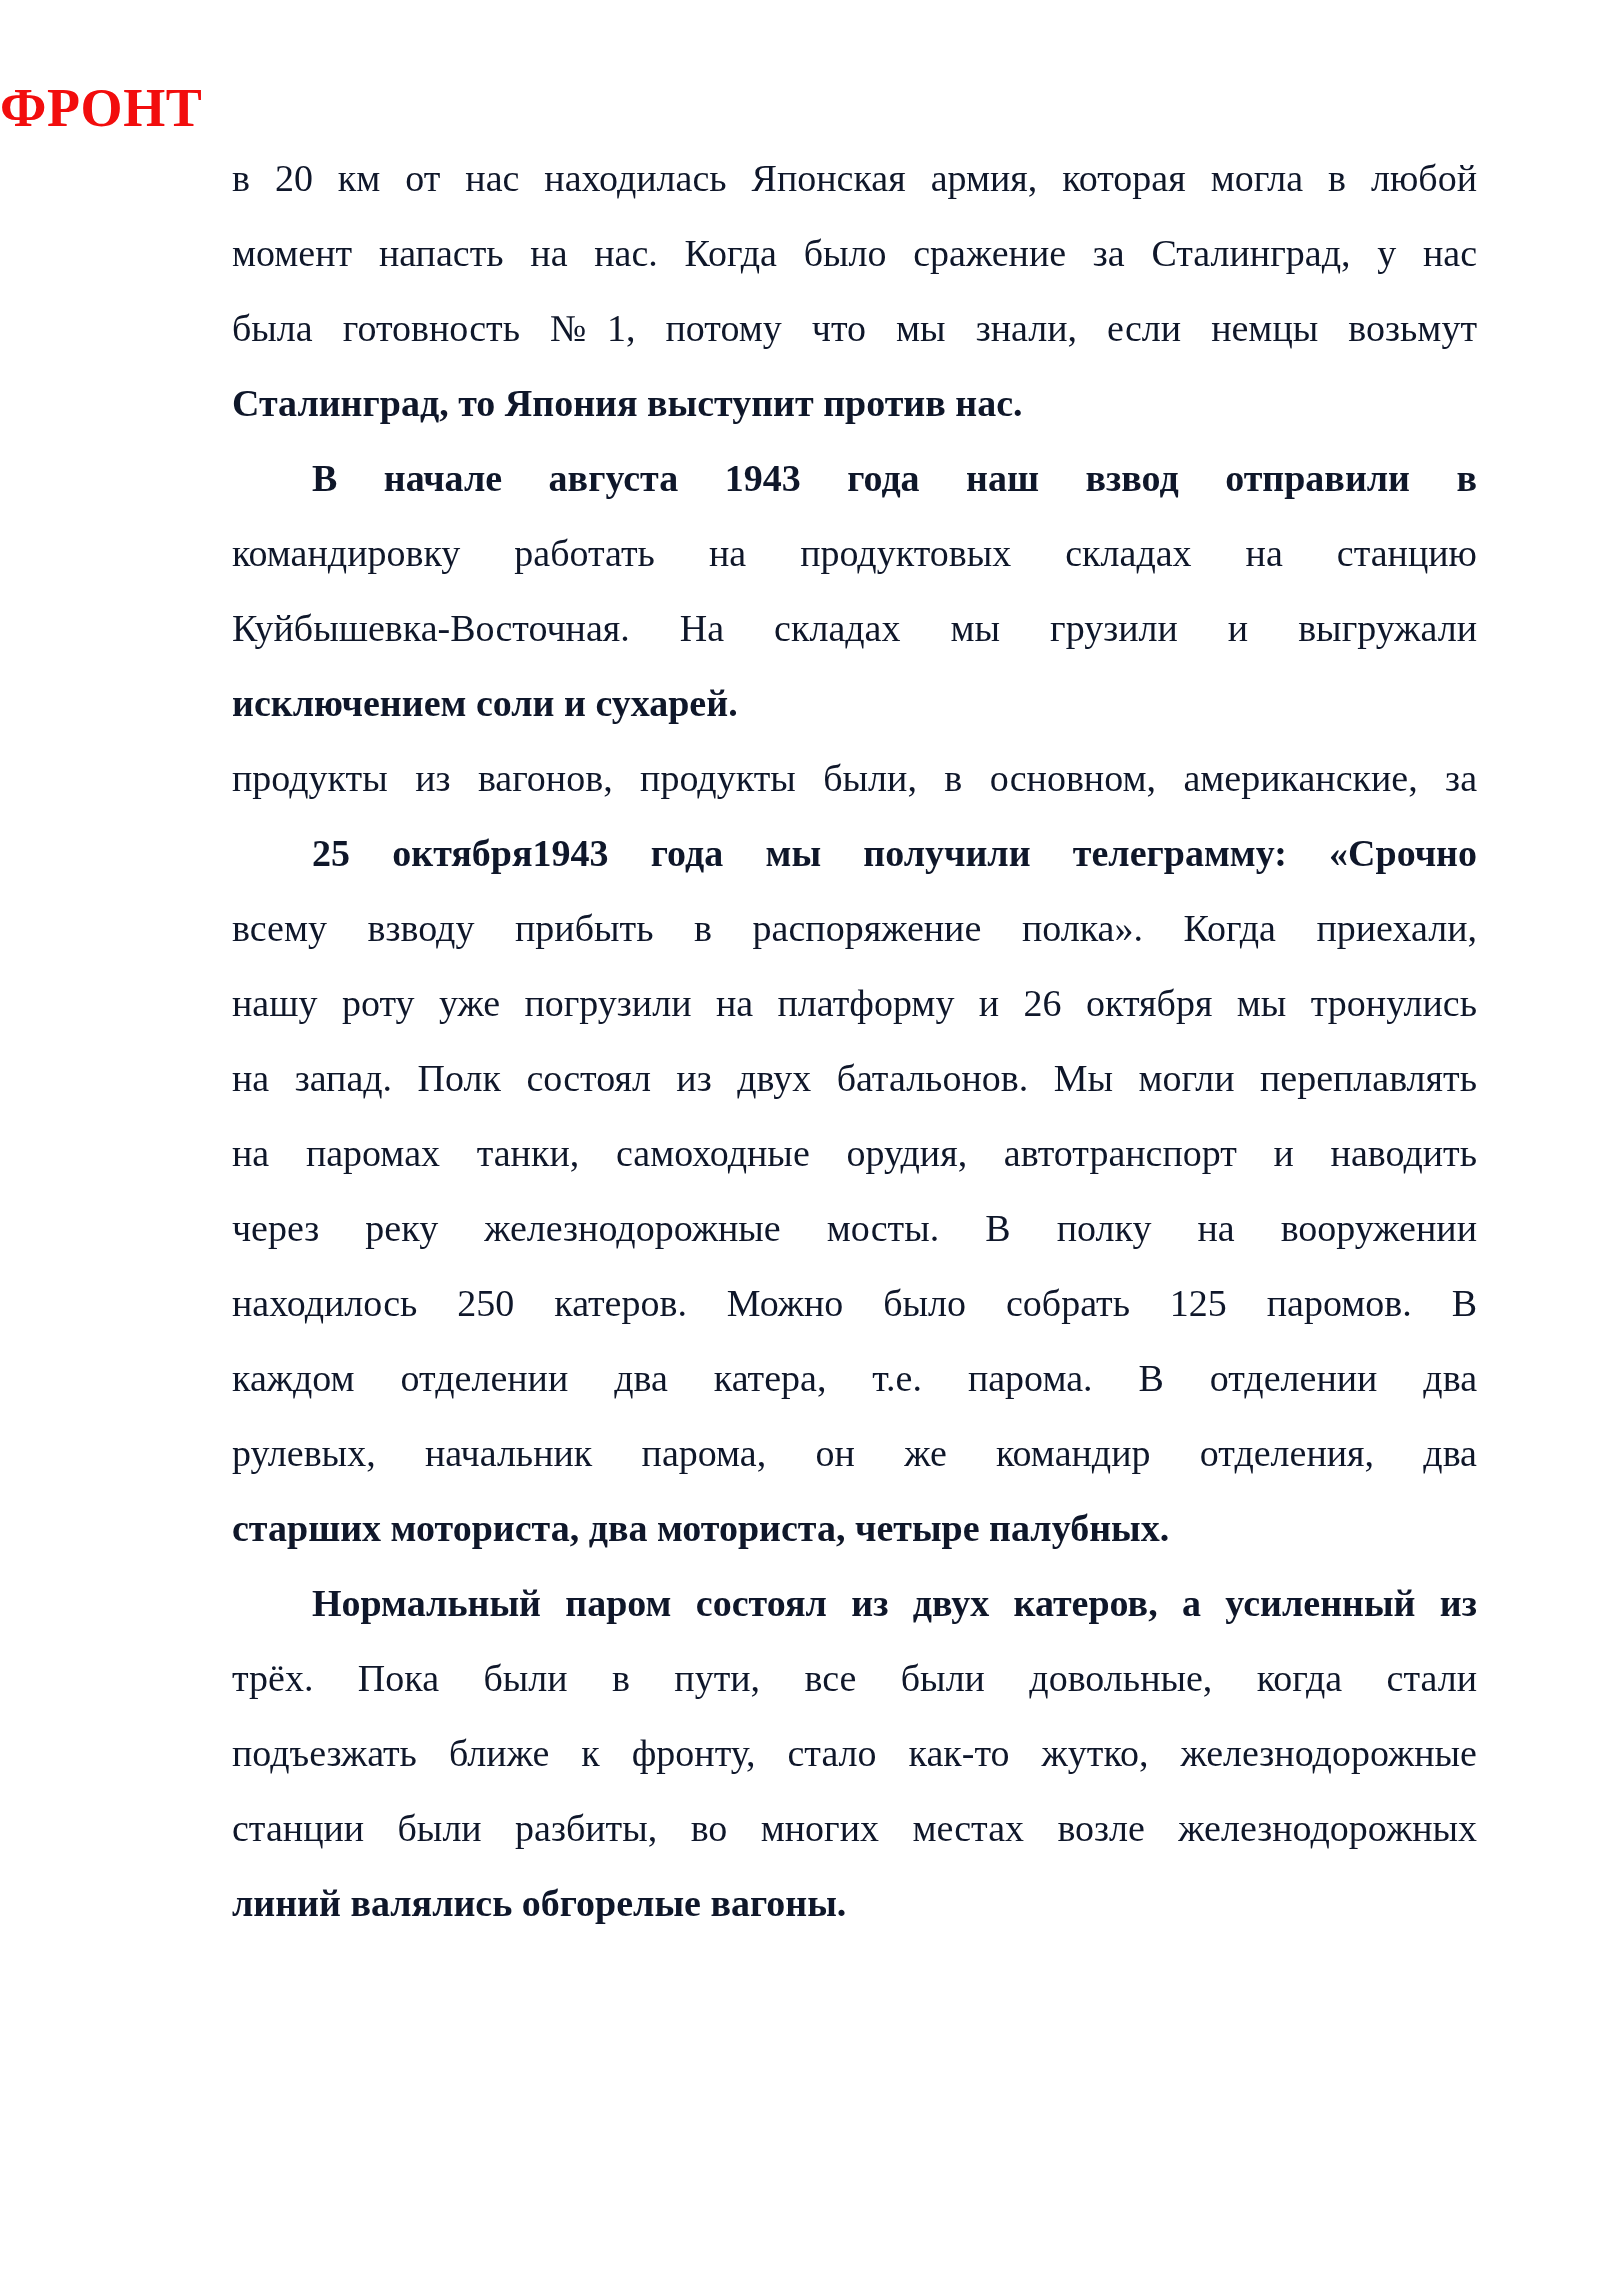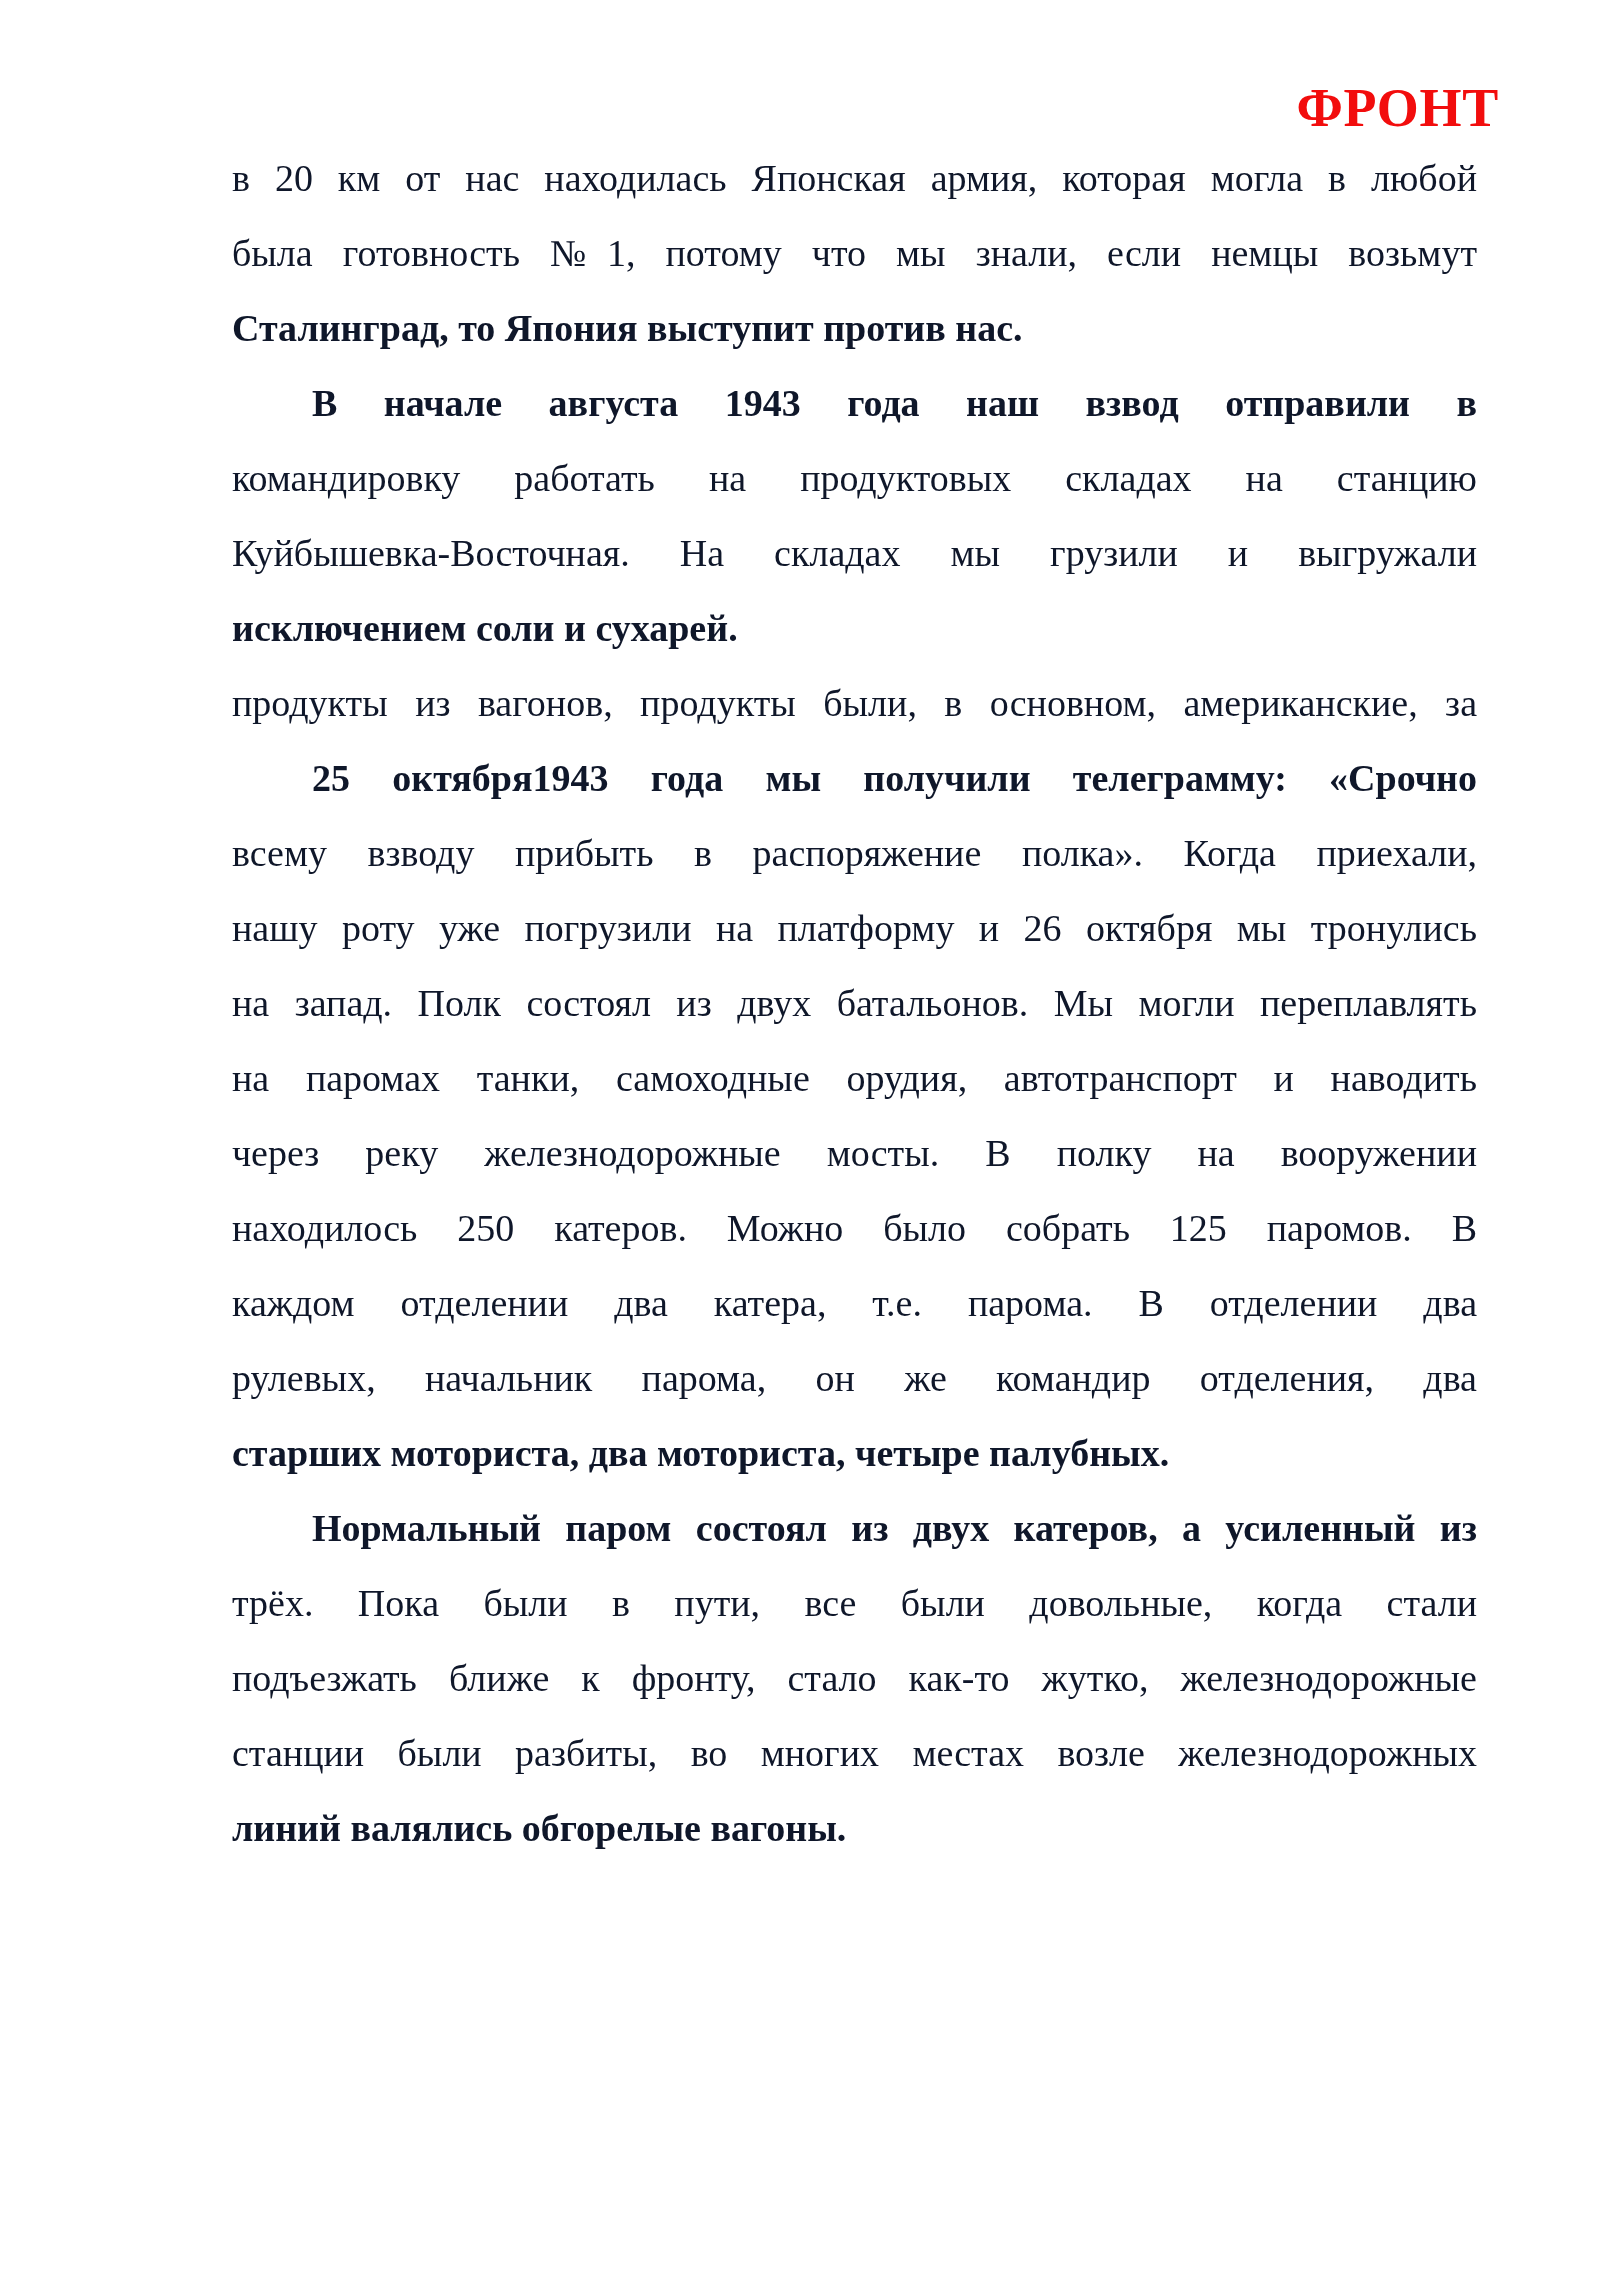--- a/index.html
+++ b/index.html
@@ -34,40 +34,41 @@
   .line.para-end {
     text-align-last: left;
     font-weight: bold;
   }
   .line.indent {
     text-indent: 80px;
     font-weight: bold;
   }
   .heading-row {
     margin-top: 71px;
-    text-align: right;
+    text-align: left;
     padding-right: 124px;
     line-height: 75px;
   }
   .heading-row h1 {
     display: inline;
     margin: 0;
     font-size: 54px;
     font-weight: bold;
     color: #f20d0d;
     letter-spacing: 0.7px;
   }
 </style>
 </head>
 <body>
 
 <div class="page">
   <div class="text-block">
 
   <div class="line">в 20 км от нас находилась Японская армия, которая могла в любой</div>
+      <div class="line">момент напасть на нас. Когда было сражение за Сталинград, у нас</div>
       <div class="line">была готовность №1, потому что мы знали, если немцы возьмут</div>
       <div class="line para-end">Сталинград, то Япония выступит против нас.</div>
       <div class="line indent">В начале августа 1943 года наш взвод отправили в</div>
       <div class="line">командировку работать на продуктовых складах на станцию</div>
       <div class="line">Куйбышевка-Восточная. На складах мы грузили и выгружали</div>
       <div class="line para-end">исключением соли и сухарей.</div>
       <div class="line">продукты из вагонов, продукты были, в основном, американские, за</div>
       <div class="line indent">25 октября1943 года  мы получили телеграмму: «Срочно</div>
       <div class="line">всему взводу прибыть в распоряжение полка». Когда приехали,</div>
       <div class="line">нашу роту уже погрузили на платформу и 26 октября мы тронулись</div>

